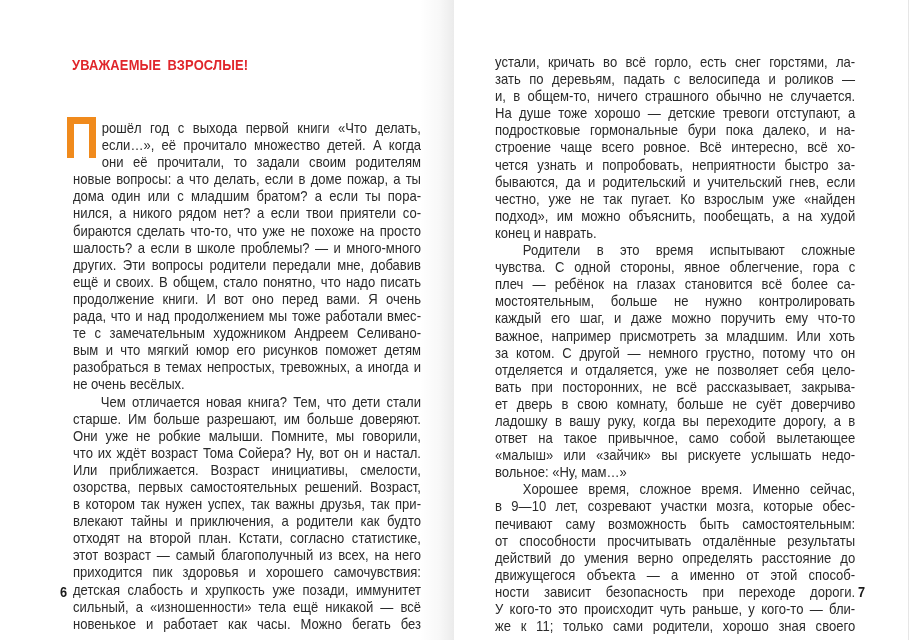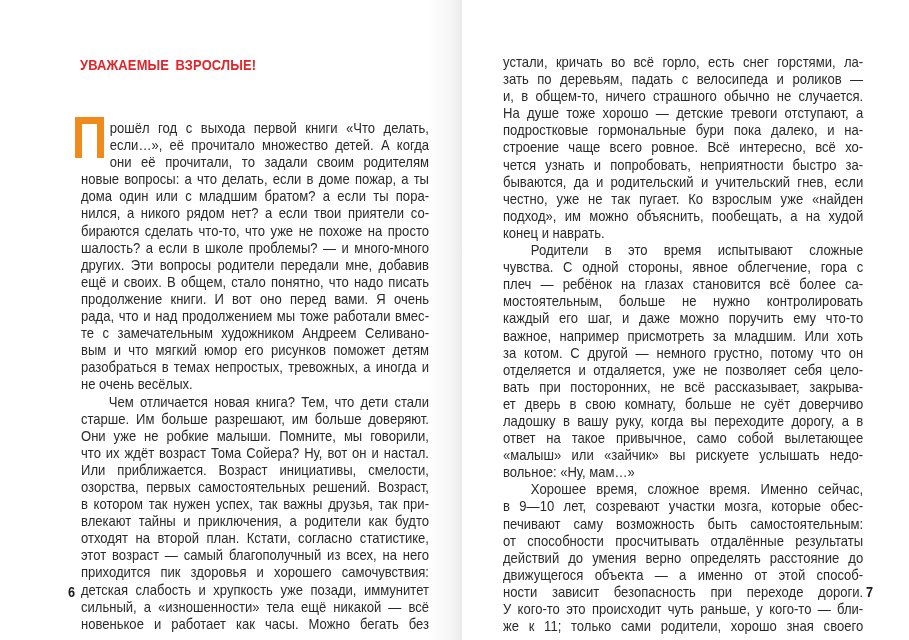--- a/index.html
+++ b/index.html
@@ -3,21 +3,21 @@
   <meta charset="utf-8">
   <style>
     html, body { margin: 0; padding: 0; }
     body {
       width: 909px; height: 640px; overflow: hidden;
       background: #ffffff;
       font-family: "Liberation Sans", sans-serif;
       color: #2a2a2a;
       position: relative;
     }
-    .spread { position: absolute; inset: 0; margin-left: 8px; }
+    .spread { position: absolute; inset: 0; }
     .page { position: absolute; top: 0; height: 640px; background: #ffffff; }
     .page-left { left: 0; width: 454px; }
     .page-right { left: 454px; width: 455px; }
     .spine-left {
       position: absolute; left: 420px; top: 0; width: 34px; height: 640px;
       background: linear-gradient(to right, rgba(255,255,255,0) 0%, rgba(0,0,0,0.03) 60%, rgba(0,0,0,0.08) 100%);
     }
     .spine-right {
       position: absolute; left: 454px; top: 0; width: 14px; height: 640px;
       background: linear-gradient(to right, rgba(0,0,0,0.10) 0%, rgba(0,0,0,0.03) 50%, rgba(255,255,255,0) 100%);

